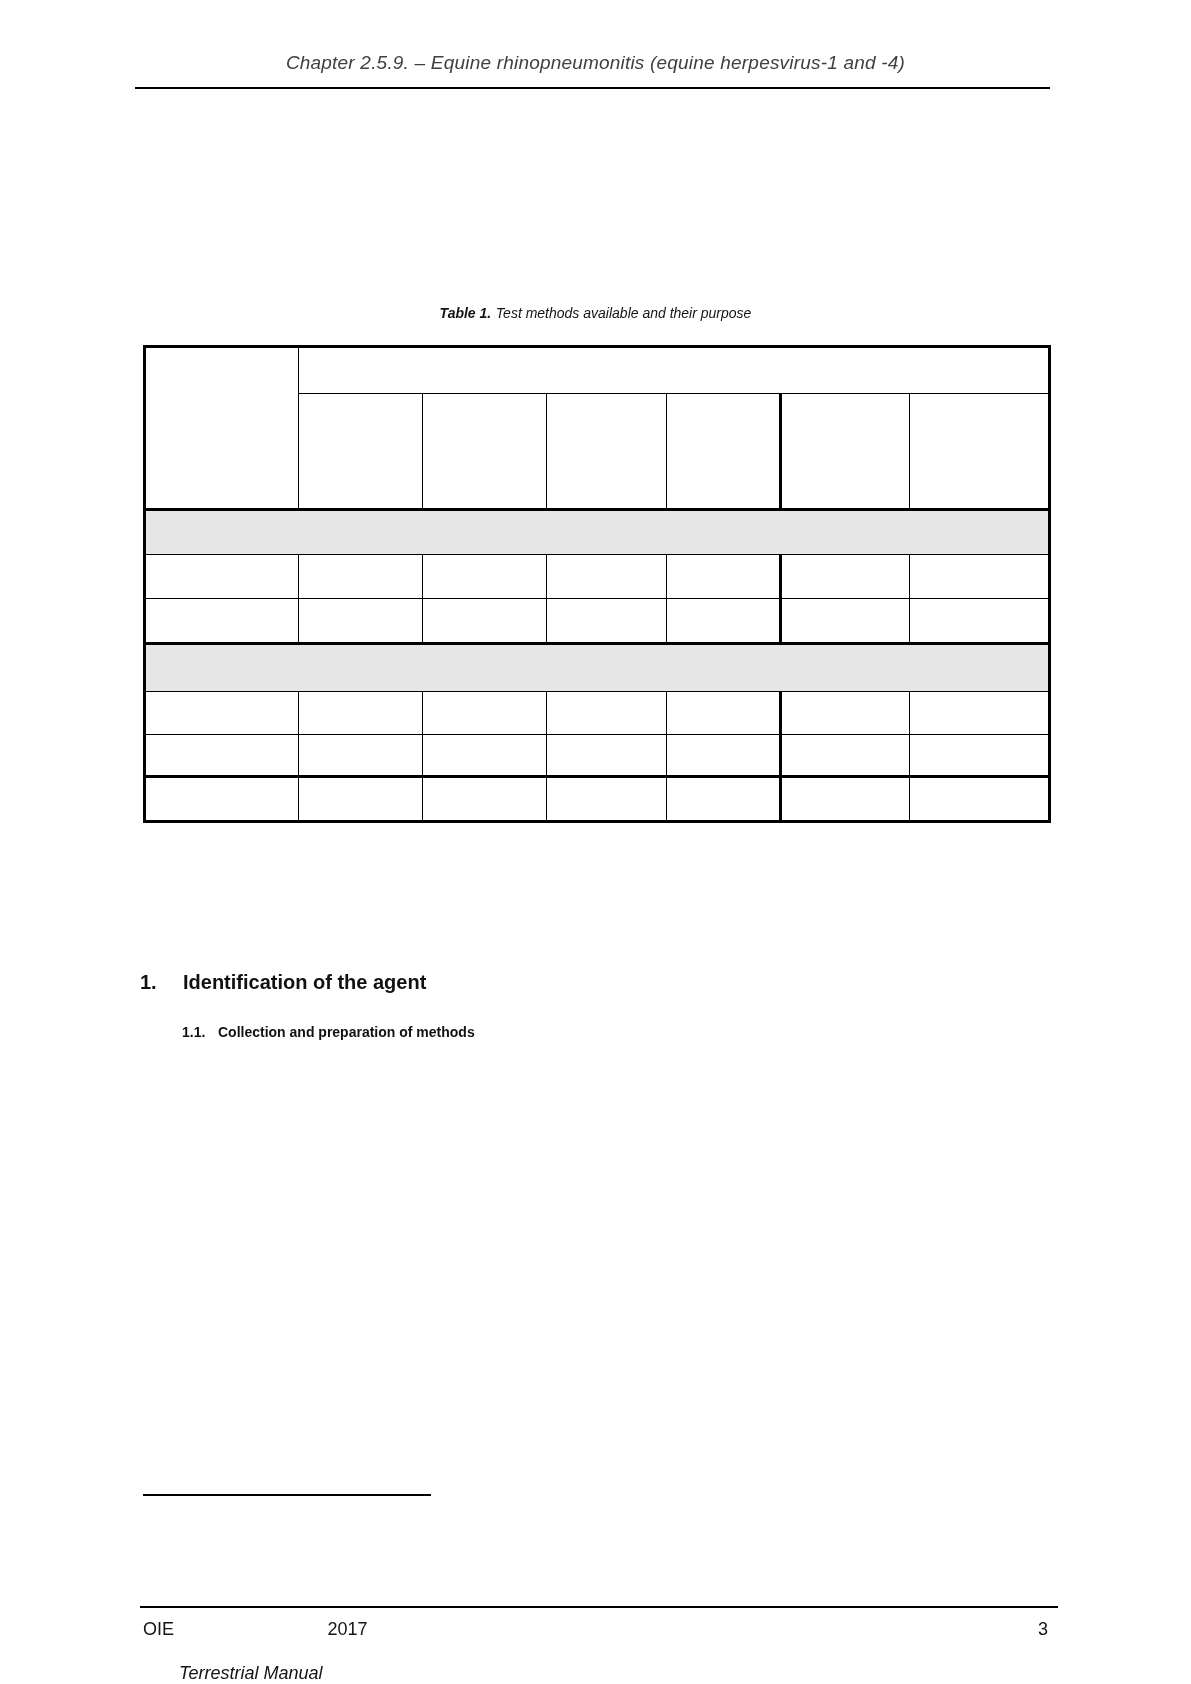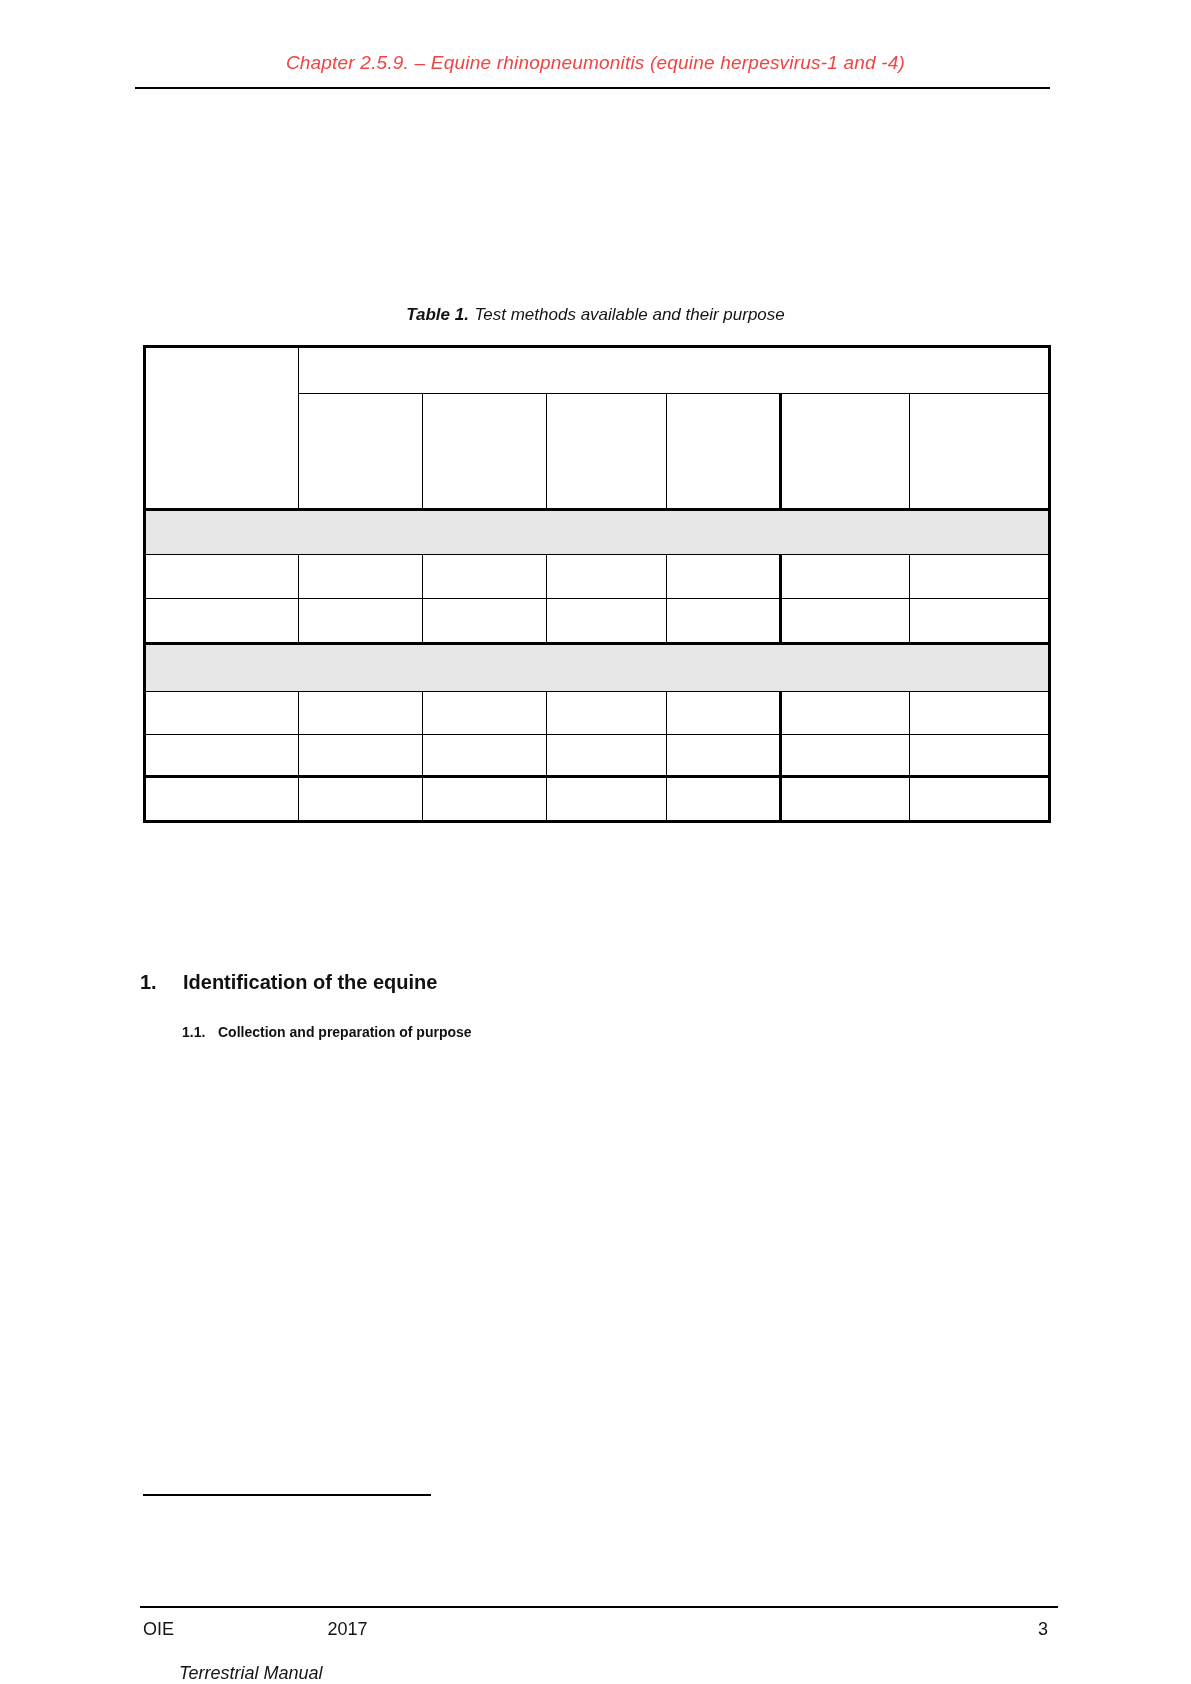--- a/index.html
+++ b/index.html
@@ -14,34 +14,34 @@
   }
 
   
   .page-header-title {
     position: absolute;
     top: 52px; left: 0; width: 100%;
     text-align: center;
     font-size: 19px;
     font-style: italic;
     letter-spacing: 0.2px;
-    color: #ef4444;
+    color: #404040;
   }
   .rule {
     position: absolute;
     background: #000000;
   }
   .header-rule { left: 135px; top: 87px; width: 915px; height: 2px; }
 
   
   .table-caption {
     position: absolute;
     top: 305px; left: 0; width: 100%;
     text-align: center;
-    font-size: 17px;
+    font-size: 14px;
     font-style: italic;
     color: #141414;
   }
   .table-caption .cap-label { font-weight: bold; }
   .table-caption .cap-text { margin-left: 0.33em; }
 
   
   .table-wrap {
     position: absolute;
     left: 143px; top: 345px;
@@ -183,25 +183,25 @@
       <td class="b-top-thick"></td>
       <td class="b-top-thick b-left-thick"></td>
       <td class="b-top-thick"></td>
     </tr>
   </tbody>
     </table>
 </div>
 
 <div class="section-heading heading-1">
   <span class="sec-num">1.</span>
-  <span class="sec-title">Identification of the equine</span>
+  <span class="sec-title">Identification of the agent</span>
 </div>
 <div class="section-heading heading-2">
   <span class="sec-num">1.1.</span>
-  <span class="sec-title">Collection and preparation of purpose</span>
+  <span class="sec-title">Collection and preparation of methods</span>
 </div>
 
 <div class="rule footnote-rule"></div>
 
 <div class="rule footer-rule"></div>
 <div class="page-footer">
   <span class="footer-left">
     <span>OIE</span>
     <span class="italic">Terrestrial Manual</span>
     <span>2017</span>

